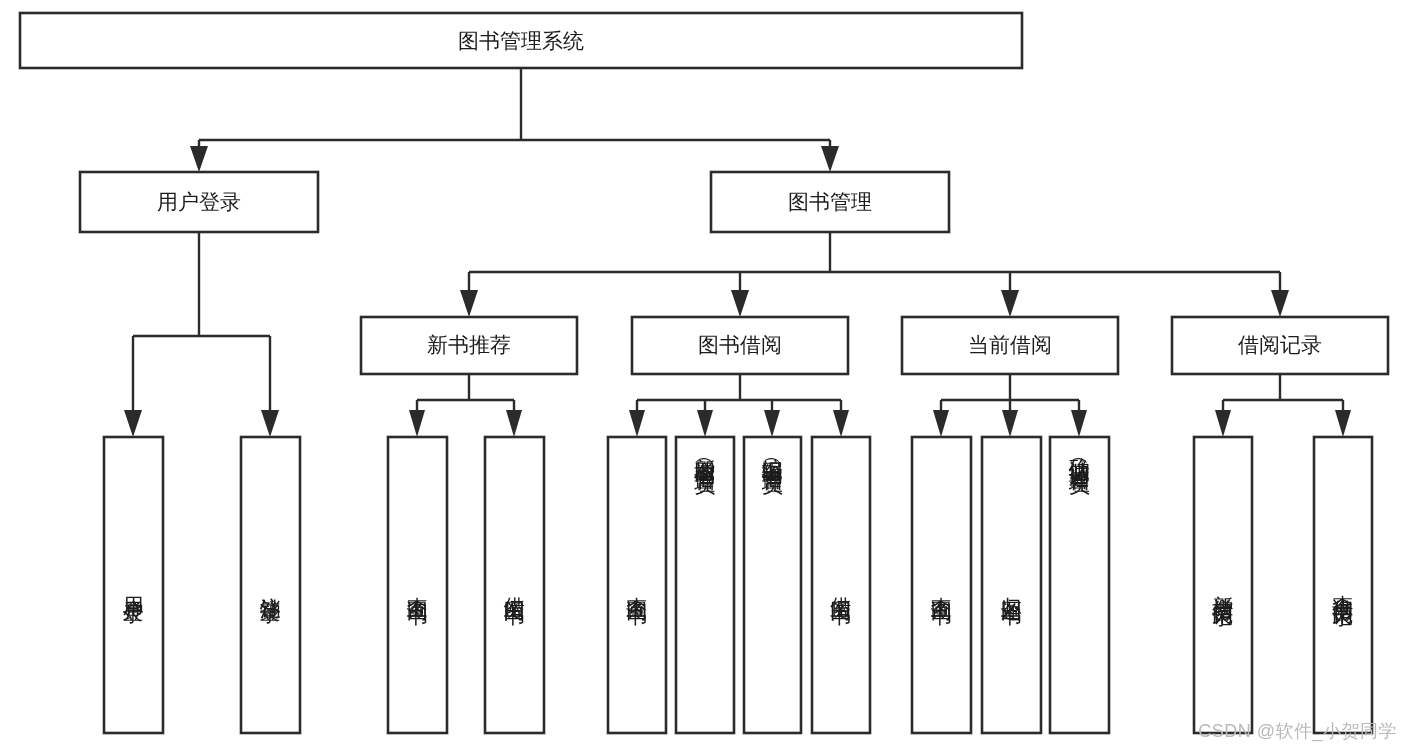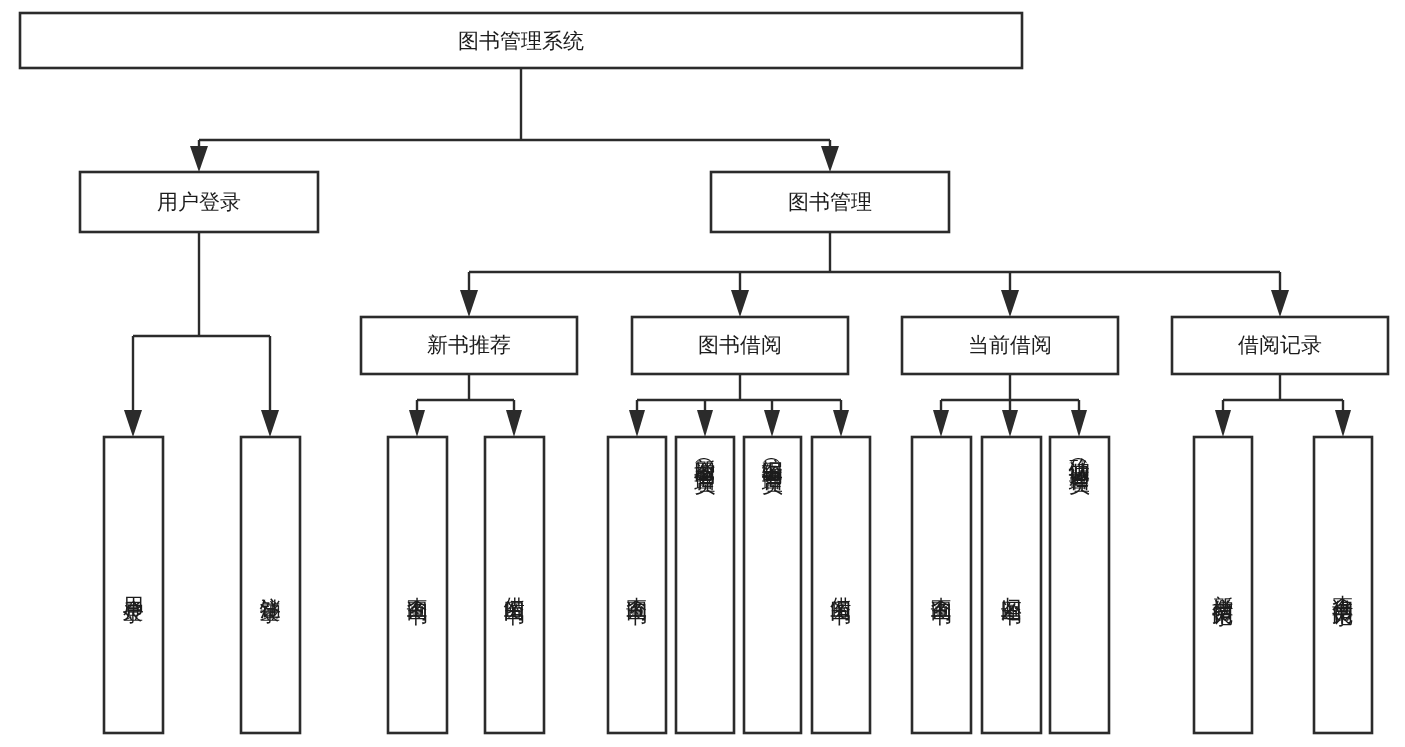--- a/index.html
+++ b/index.html
@@ -253,14 +253,15 @@
     <span class="vlabel">确认归还（管理员）</span>
   </div>
 
   <div class="vlabel-wrap" style="left:1194px; top:437px; width:58px; height:296px;">
     <span class="vlabel">新增借阅记录</span>
   </div>
   <div class="vlabel-wrap" style="left:1314px; top:437px; width:58px; height:296px;">
     <span class="vlabel">查询借阅记录</span>
   </div>
 
+  <div class="watermark">CSDN @软件_小贺同学</div>
 
 </div>
 
 </body></html>

